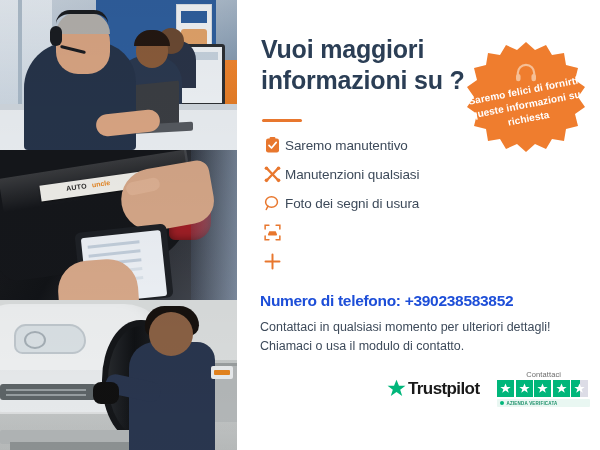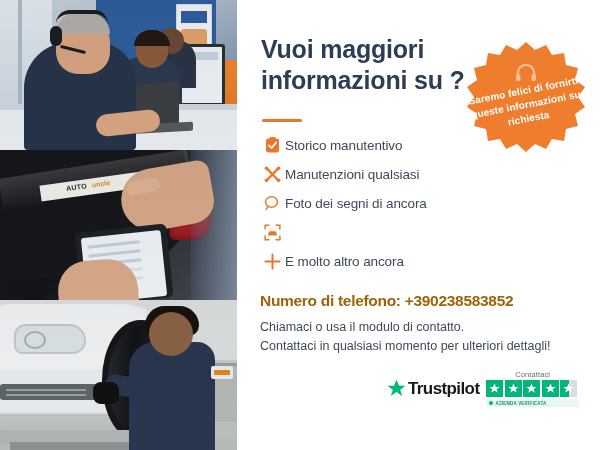--- a/index.html
+++ b/index.html
@@ -103,26 +103,26 @@
     transform:rotate(-11deg);text-align:center;color:#fff;
     font-size:10px;line-height:14px;font-weight:bold;letter-spacing:.1px;}
 
   
   .list{position:absolute;left:22px;top:132px;width:250px;}
   .item{display:flex;align-items:center;height:26px;margin-bottom:3px;}
   .ico{width:26px;flex:0 0 26px;display:flex;align-items:center;justify-content:center;color:#e8772e;}
   .ilabel{font-size:13.5px;color:#3d4a5a;letter-spacing:-.1px;}
 
   
-  .phone{position:absolute;left:23px;top:292px;font-size:15.5px;font-weight:bold;color:#a16207;letter-spacing:-.3px;}
+  .phone{position:absolute;left:23px;top:292px;font-size:15.5px;font-weight:bold;color:#1d4ed8;letter-spacing:-.3px;}
   .sub{position:absolute;left:23px;top:318px;width:300px;font-size:12.5px;line-height:19px;color:#3d4a5a;}
 
   
   .tp{position:absolute;left:150px;top:370px;width:205px;display:flex;align-items:center;}
-  .tplogo{display:flex;align-items:center;margin-right:7px;}
+  .tplogo{display:flex;align-items:center;margin-right:18px;}
   .tpname{font-size:17px;font-weight:bold;color:#191919;letter-spacing:-.6px;margin-left:2px;}
   .tpright{position:relative;}
   .tprate{font-size:7.5px;color:#6b6b6b;text-align:center;margin-bottom:1px;letter-spacing:.1px;}
   .stars{display:flex;}
   .star{width:17px;height:17px;background:#00b67a;margin-right:1.5px;display:flex;align-items:center;justify-content:center;}
   .star.half{background:#dcdce6;}
   .vbadge{margin-top:2px;background:#e9f7f2;border-radius:1px;height:8px;display:flex;align-items:center;padding:0 3px;}
   .vbadge .vtxt{font-size:4.5px;color:#1a8f68;letter-spacing:.2px;font-weight:bold;}
   .vdot{width:4px;height:4px;border-radius:50%;background:#00b67a;margin-right:2px;flex:0 0 4px;}
 </style>
@@ -222,21 +222,21 @@
     <div class="list">
 
       <div class="item">
         <span class="ico">
           <svg width="15" height="16" viewBox="0 0 15 16">
             <rect x="1" y="1.5" width="13" height="14" rx="2.2" fill="#e8772e"></rect>
             <rect x="4.6" y="0" width="5.8" height="3" rx="1" fill="#e8772e"></rect>
             <path d="M4 8.4 L6.5 11 L11.2 5.4" fill="none" stroke="#fff" stroke-width="1.7" stroke-linecap="round" stroke-linejoin="round"></path>
           </svg>
         </span>
-        <span class="ilabel">Storico manutentivo</span>
+        <span class="ilabel">Saremo manutentivo</span>
       </div>
 
       <div class="item">
         <span class="ico">
           <svg width="17" height="17" viewBox="0 0 18 18">
             <path d="M3 2.5 L15 15" stroke="#e8772e" stroke-width="2.4" stroke-linecap="round"></path>
             <path d="M15 2.5 L3 15" stroke="#e8772e" stroke-width="2.4" stroke-linecap="round"></path>
             <circle cx="2.6" cy="2.4" r="1.9" fill="#e8772e"></circle>
             <circle cx="15.4" cy="2.4" r="1.9" fill="#e8772e"></circle>
             <circle cx="2.6" cy="15.2" r="1.9" fill="#e8772e"></circle>
@@ -246,21 +246,21 @@
         <span class="ilabel">Manutenzioni qualsiasi</span>
       </div>
 
       <div class="item">
         <span class="ico">
           <svg width="16" height="16" viewBox="0 0 17 17">
             <ellipse cx="8" cy="7.4" rx="6.3" ry="5.6" fill="none" stroke="#e8772e" stroke-width="1.6"></ellipse>
             <path d="M4.2 11.8 L2.4 15.4" stroke="#e8772e" stroke-width="1.6" stroke-linecap="round"></path>
           </svg>
         </span>
-        <span class="ilabel">Foto dei segni di ancora</span>
+        <span class="ilabel">Foto dei segni di usura</span>
       </div>
 
       <div class="item">
         <span class="ico">
           <svg width="17" height="17" viewBox="0 0 18 18">
             <path d="M1.2 5.2 V1.2 H5.2" fill="none" stroke="#e8772e" stroke-width="1.6" stroke-linecap="round"></path>
             <path d="M12.8 1.2 H16.8 V5.2" fill="none" stroke="#e8772e" stroke-width="1.6" stroke-linecap="round"></path>
             <path d="M16.8 12.8 V16.8 H12.8" fill="none" stroke="#e8772e" stroke-width="1.6" stroke-linecap="round"></path>
             <path d="M5.2 16.8 H1.2 V12.8" fill="none" stroke="#e8772e" stroke-width="1.6" stroke-linecap="round"></path>
             <path d="M4.4 10.6 L5.6 7.6 H12.4 L13.6 10.6 Z" fill="#e8772e"></path>
@@ -268,31 +268,30 @@
           </svg>
         </span>
       </div>
 
       <div class="item">
         <span class="ico">
           <svg width="17" height="17" viewBox="0 0 18 18">
             <path d="M9 1.6 V16.4 M1.6 9 H16.4" stroke="#e8772e" stroke-width="2.1" stroke-linecap="round"></path>
           </svg>
         </span>
-        <span class="ilabel">E molto altro ancora</span>
       </div>
 
     </div>
 
     <div class="phone">
       <span>Numero di telefono: </span><span>+390238583852</span>
     </div>
     <div class="sub">
+      <div>Contattaci in qualsiasi momento per ulteriori dettagli!</div>
       <div>Chiamaci o usa il modulo di contatto.</div>
-      <div>Contattaci in qualsiasi momento per ulteriori dettagli!</div>
     </div>
 
     <div class="tp">
       <div class="tplogo">
         <svg width="19" height="19" viewBox="0 0 20 20">
           <path d="M10 .8 L12.6 7.2 L19.4 7.2 L13.9 11.2 L16 17.8 L10 13.7 L4 17.8 L6.1 11.2 L.6 7.2 L7.4 7.2 Z" fill="#00b67a"></path>
         </svg>
         <span class="tpname">Trustpilot</span>
       </div>
       <div class="tpright">

